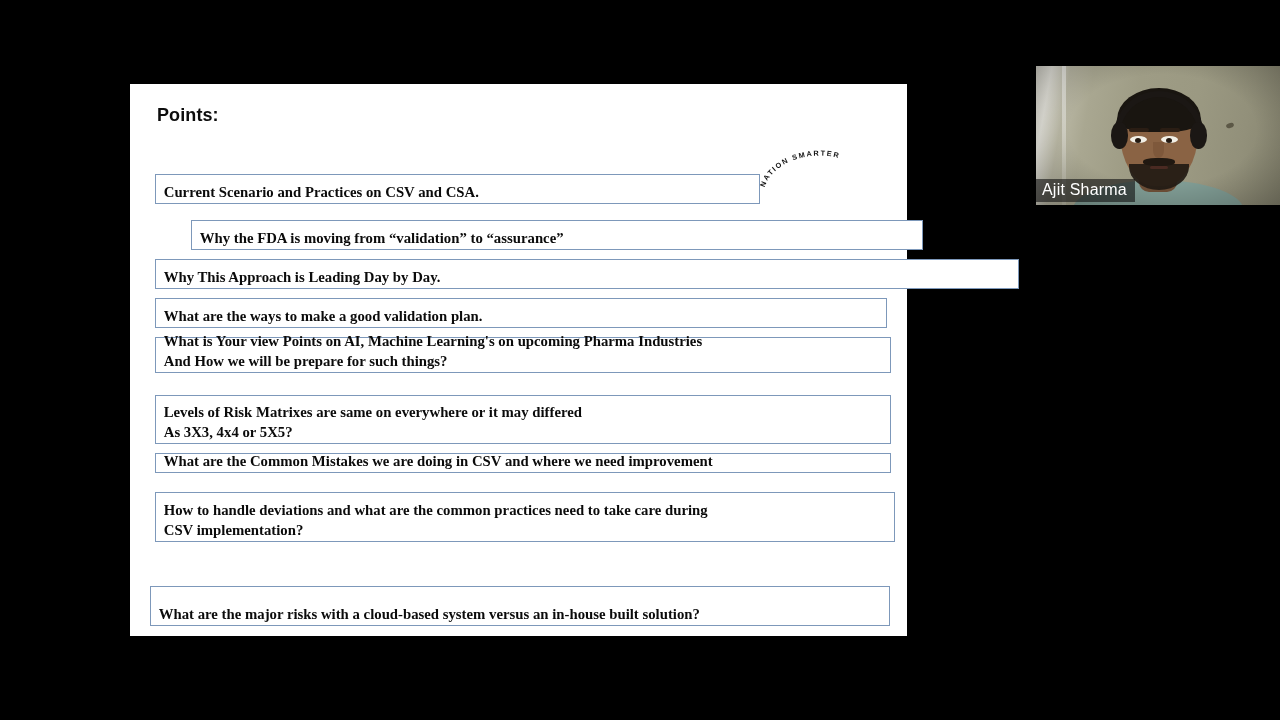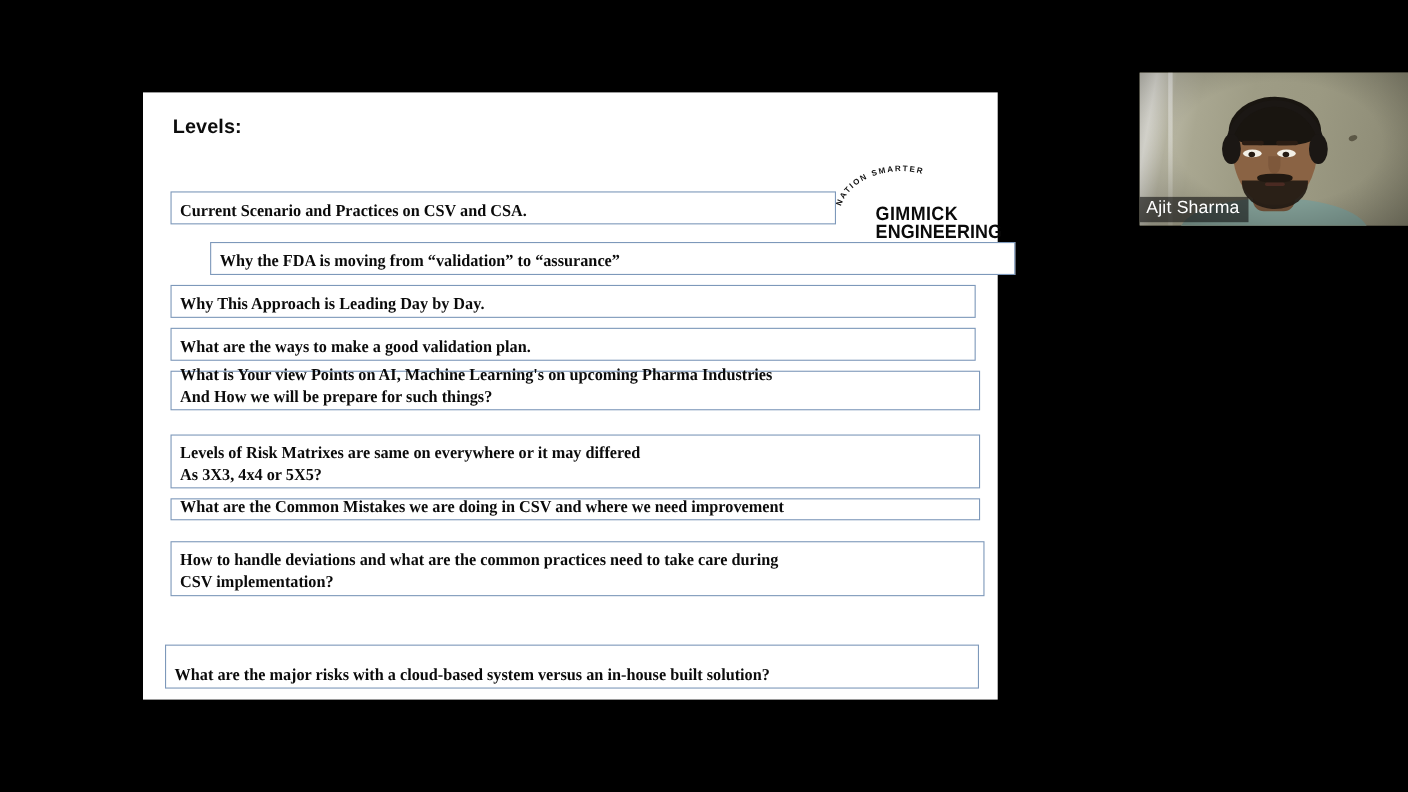--- a/index.html
+++ b/index.html
@@ -299,45 +299,41 @@
     white-space: nowrap;
   }
 </style>
 </head>
 <body style="background: rgb(0, 0, 0);">
 
 <div id="stage">
 
   <div id="slide" style="background: rgb(255, 255, 255);">
 
-    <div id="agenda-title">Levels:</div>
+    <div id="agenda-title">Points:</div>
 
     <div id="logo">
       <svg id="logo-arc" viewBox="0 0 120 46">
         <defs>
           <path id="arcpath" d="M 5,44 A 56,40 0 0 1 112,34" fill="none"></path>
         </defs>
         <text>
           <textPath href="#arcpath" startOffset="2%">NATION SMARTER</textPath>
         </text>
       </svg>
-      <div id="logo-name">
-        <span class="l1">GIMMICK</span>
-        <span class="l2">ENGINEERING</span>
-      </div>
     </div>
 
     <div id="agenda-list">
         <div class="agenda-box" style="left: 25px; top: 90px; width: 605px; height: 30px; border-color: rgb(125, 152, 186);">
           <div class="txt">Current Scenario and Practices on CSV and CSA.</div>
         </div>
         <div class="agenda-box" style="left: 25px; top: 136px; width: 732px; height: 30px; border-color: rgb(125, 152, 186); margin-left: 36px;">
           <div class="txt">Why the FDA is moving from “validation” to “assurance”</div>
         </div>
-        <div class="agenda-box" style="left: 25px; top: 175px; width: 732px; height: 30px; border-color: rgb(125, 152, 186);">
+        <div class="agenda-box" style="left: 25px; top: 175px; width: 864px; height: 30px; border-color: rgb(125, 152, 186);">
           <div class="txt">Why This Approach is Leading Day by Day.</div>
         </div>
         <div class="agenda-box" style="left: 25px; top: 214px; width: 732px; height: 30px; border-color: rgb(125, 152, 186);">
           <div class="txt">What are the ways to make a good validation plan.</div>
         </div>
         <div class="agenda-box" style="left: 25px; top: 253px; width: 736px; height: 36px; border-color: rgb(125, 152, 186);">
           <div class="txt">What is  Your view Points on AI, Machine Learning's  on upcoming Pharma Industries
 And How we will be prepare for such things?</div>
         </div>
         <div class="agenda-box" style="left: 25px; top: 311px; width: 736px; height: 49px; border-color: rgb(125, 152, 186);">

